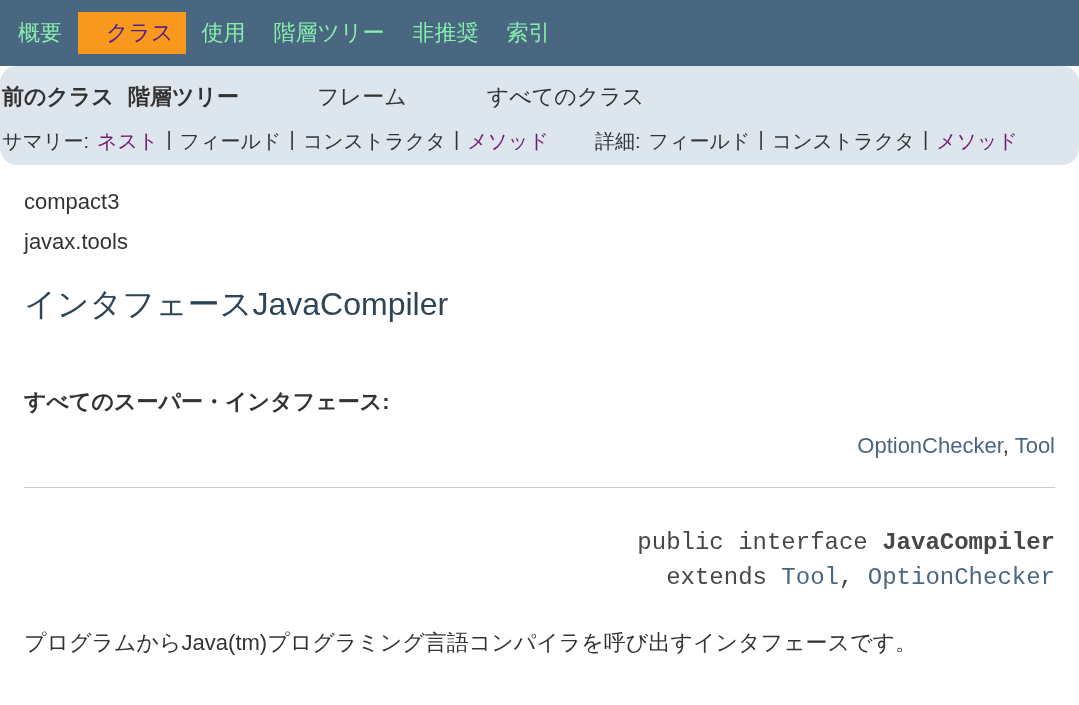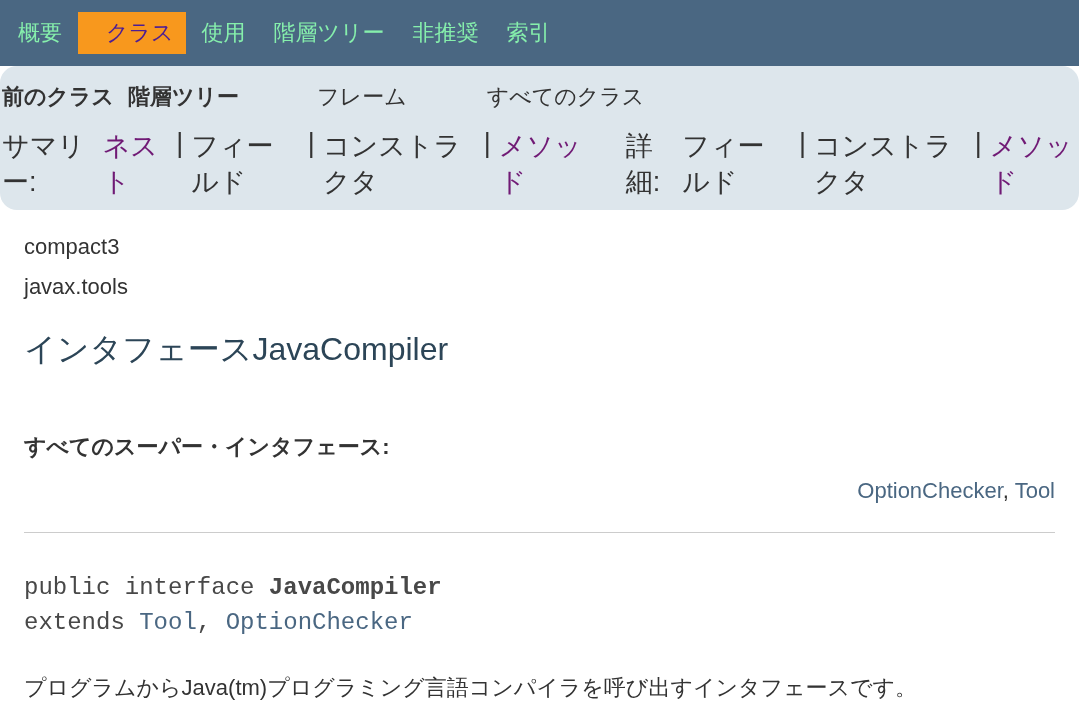--- a/index.html
+++ b/index.html
@@ -47,21 +47,21 @@
     color: #333;
   }
   .subnav-row a.plain {
     color: #333;
   }
   .subnav-row .spacer { width: 50px; }
   .subnav-row .spacer2 { width: 52px; }
   .summary-row {
     display: flex;
     padding: 2px 0 10px 0;
-    font-size: 27px;
+    font-size: 20px;
     gap: 8px;
   }
   .summary-row .label { color: #333; }
   .summary-row a.link { color: #701a75; text-decoration: none; }
   .summary-row .sep { color: #333; }
   .summary-row .nolink { color: #333; }
   .summary-row .gap { width: 30px; }
   .content {
     padding: 24px 24px 0 24px;
   }
@@ -97,20 +97,21 @@
     border: none;
     border-top: 1px solid #ccc;
     margin: 14px 0 38px 0;
   }
   .signature {
     font-family: "Courier New", monospace;
     font-size: 24px;
     color: #484848;
     line-height: 1.45;
     margin-bottom: 28px;
+    text-align: right;
   }
   .signature .kw { }
   .signature .name { font-weight: bold; }
   .signature a { color: #4a6782; text-decoration: none; }
   .desc {
     font-size: 22px;
     color: #333;
     line-height: 1.7;
     margin-bottom: 18px;
   }

